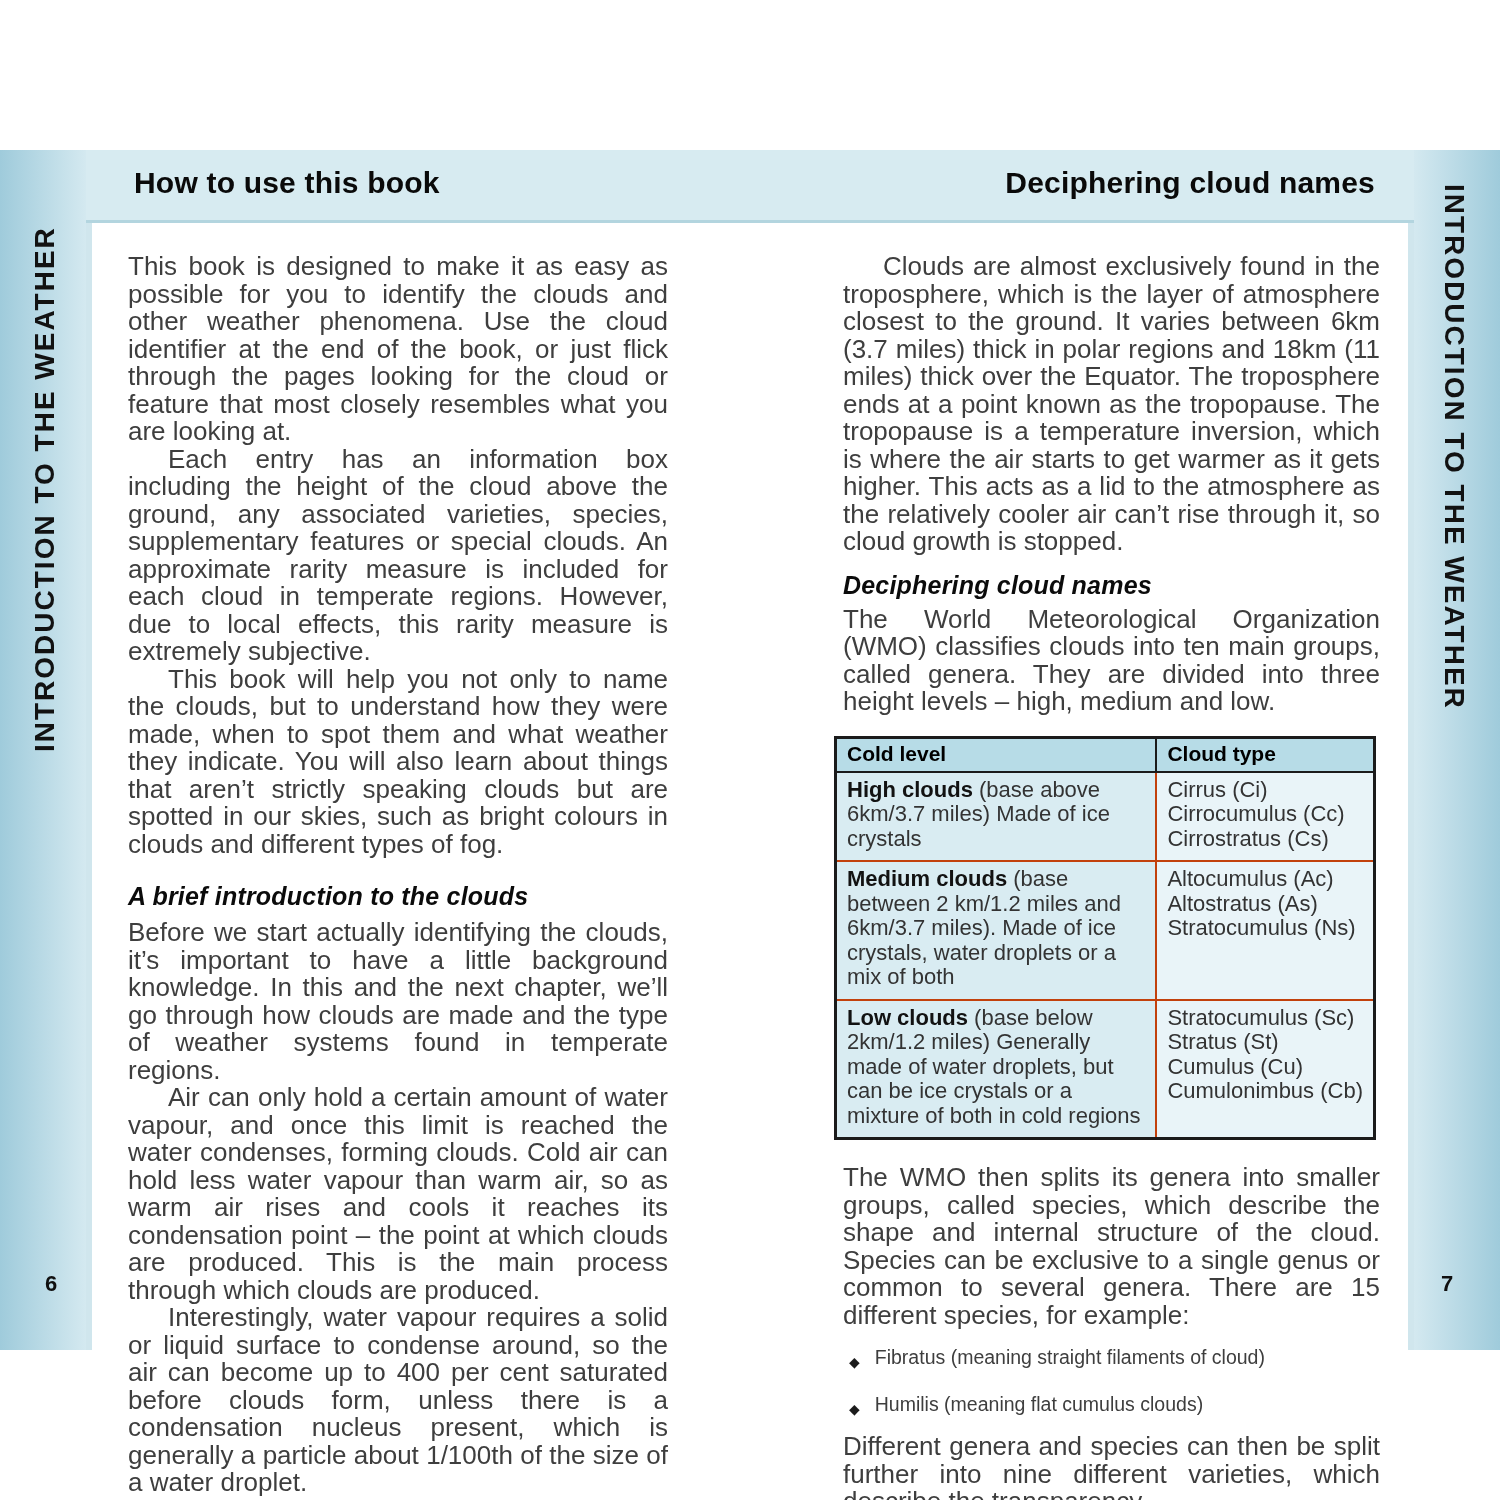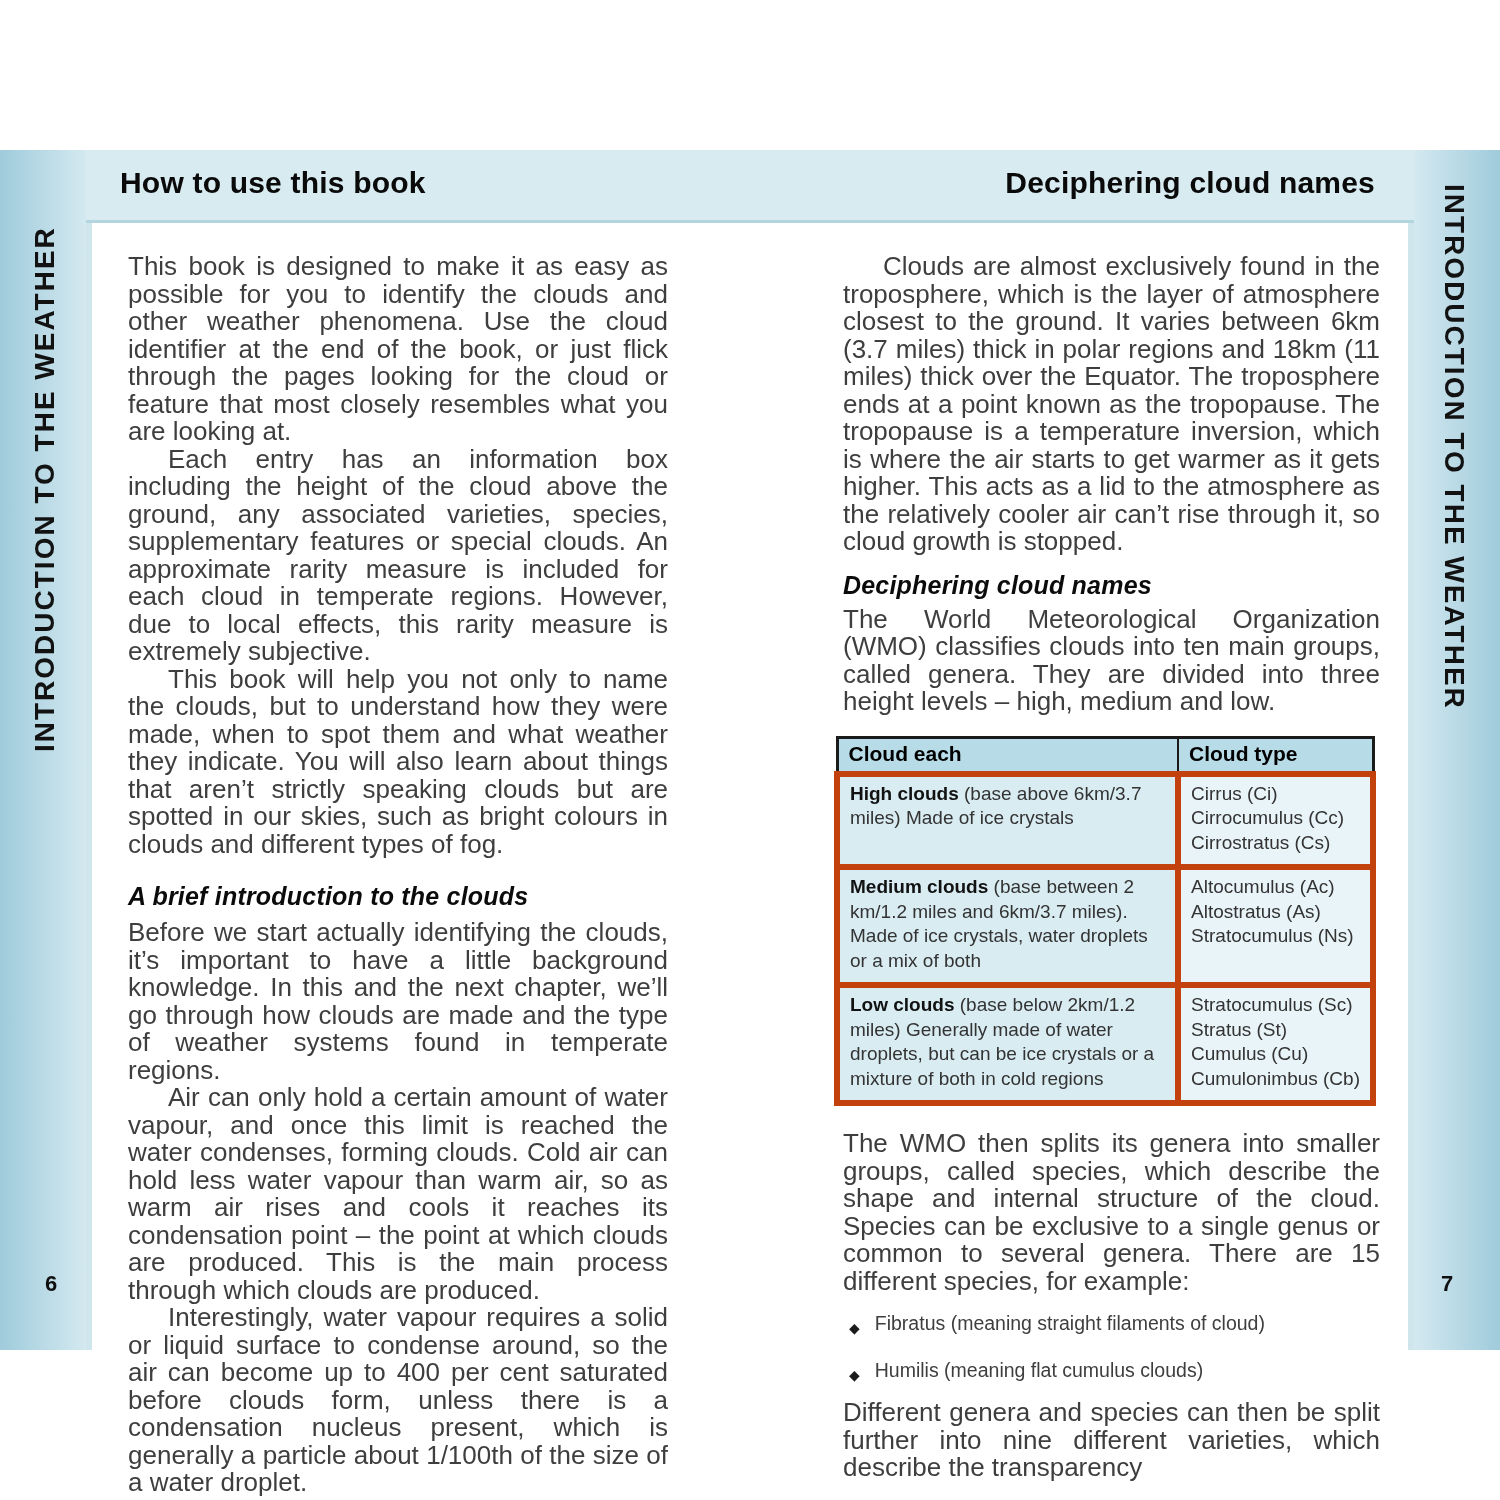--- a/index.html
+++ b/index.html
@@ -16,21 +16,21 @@
   .band-header { position:absolute; left:0; top:150px; width:1500px; height:73px;
            box-sizing:border-box; background:var(--band-header, #d7ebf1);
            border-bottom:3px solid #b3d5df; }
   .strip { position:absolute; top:150px; height:1200px; width:86px; }
   .strip-left  { left:0;  background:linear-gradient(to right, var(--strip-dark,#9fcbdb), var(--strip-light,#d4e9f0)); }
   .strip-right { right:0; background:linear-gradient(to left,  var(--strip-dark,#9fcbdb), var(--strip-light,#d4e9f0)); }
 
   .content-box { position:absolute; left:92px; top:223px; width:1316px; height:1127px; background:#ffffff; }
 
   .page-header { position:absolute; top:166px; font-size:30px; font-weight:bold; color:#0a0a0a; letter-spacing:0.2px; }
-  .page-header.left  { left:120px; }
+  .page-header.left  { left:134px; }
   .page-header.right { right:125px; }
 
   .strip-title { position:absolute; font-weight:bold; font-size:28px; letter-spacing:2px;
                  color:#121212; white-space:nowrap; transform-origin:0 0; }
   .strip-title.left  { left:29px;  top:752px; transform:rotate(-90deg); }
   .strip-title.right { left:1470px; top:184px; transform:rotate(90deg); }
 
   .pagenum { position:absolute; font-weight:bold; font-size:22px; color:#101010; }
   .pagenum.left  { left:45px;   top:1271px; }
   .pagenum.right { left:1441px; top:1271px; }
@@ -44,22 +44,22 @@
   p.body.indent { text-indent:40px; }
 
   h3.subhead { margin:24px 0 8px 0; font-size:25px; font-weight:bold; font-style:italic; color:#0b0b0b; letter-spacing:0.2px; }
   .col-right h3.subhead { margin-top:15px; margin-bottom:6px; }
 
   table.cloud { border-collapse:collapse; margin:20px 0 24px -9px; width:542px;
                 border:3px solid #1b1b1b; }
   table.cloud th { background:var(--table-header-bg,#b7dce7); border:2px solid #1b1b1b;
                    font-size:21px; font-weight:bold; text-align:left; color:#000;
                    padding:3px 10px 5px 10px; }
-  table.cloud td { border:6px solid #c2410c; vertical-align:top;
-                   font-size:19px; line-height:24.5px; color:#333;
+  table.cloud td { border:2px solid #c2410c; vertical-align:top;
+                   font-size:22px; line-height:24.5px; color:#333;
                    padding:5px 10px 9px 10px; }
   td.level { background:var(--table-level-bg,#d9ecf2); width:352px; }
   td.types { background:var(--table-type-bg,#e9f4f8); }
   td.level strong { color:#121212; }
   .type-line { white-space:nowrap; }
 
   .bullet { display:flex; margin:15px 0 0 6px; font-size:19.5px; line-height:27px; color:#3e3e3e; }
   .bullet .diamond { font-size:14px; margin:5px 15px 0 0; color:#1b1b1b; flex:0 0 auto; }
 
   p.body.species { margin-top:12px; }
@@ -98,21 +98,21 @@
   </div>
 
   <div class="col col-right">
     <p class="body indent">Clouds are almost exclusively found in the troposphere, which is the layer of atmosphere closest to the ground. It varies between 6km (3.7 miles) thick in polar regions and 18km (11 miles) thick over the Equator. The troposphere ends at a point known as the tropopause. The tropopause is a temperature inversion, which is where the air starts to get warmer as it gets higher. This acts as a lid to the atmosphere as the relatively cooler air can’t rise through it, so cloud growth is stopped.</p>
     <h3 class="subhead">Deciphering cloud names</h3>
     <p class="body">The World Meteorological Organization (WMO) classifies clouds into ten main groups, called genera. They are divided into three height levels – high, medium and low.</p>
 
     <table class="cloud">
       <thead>
         <tr>
-          <th>Cloud each</th>
+          <th>Cold level</th>
           <th>Cloud type</th>
         </tr>
       </thead>
       <tbody>
         <tr>
           <td class="level"><strong>High clouds</strong><span> (base above 6km/3.7 miles) Made of ice crystals</span></td>
           <td class="types">
             <div class="type-line">Cirrus (Ci)</div>
             <div class="type-line">Cirrocumulus (Cc)</div>
             <div class="type-line">Cirrostratus (Cs)</div>

